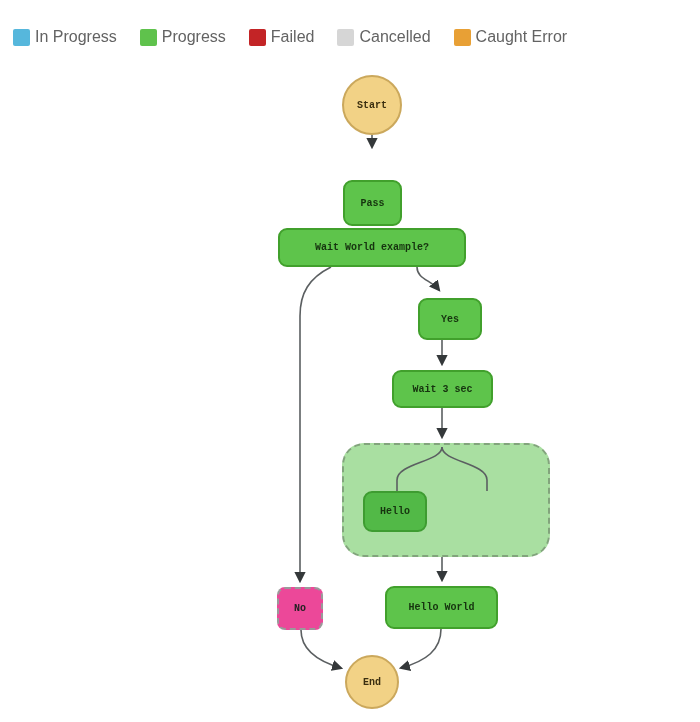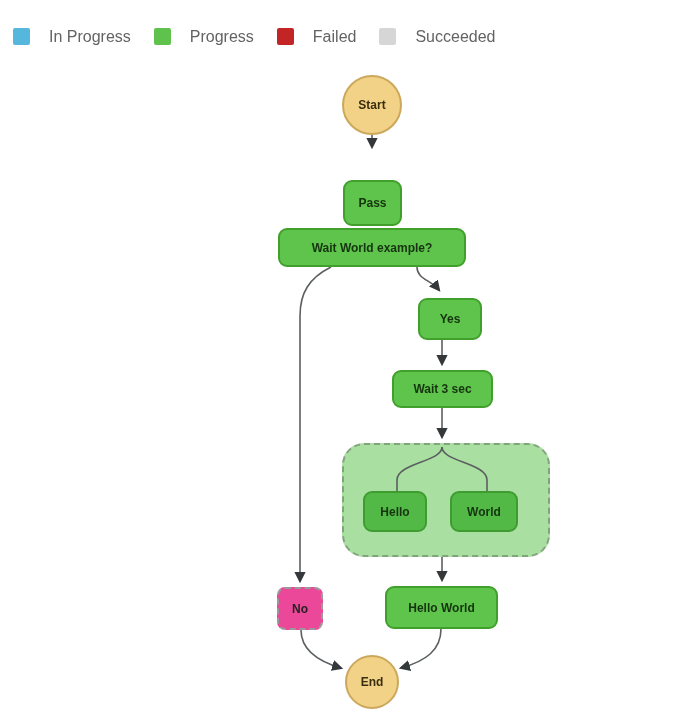--- a/index.html
+++ b/index.html
@@ -4,28 +4,28 @@
 <style>
   html,body{margin:0;padding:0;background:#ffffff;}
   #canvas{
     position:relative;width:700px;height:722px;background:#ffffff;overflow:hidden;
     font-family:"Liberation Sans", sans-serif;
   }
   
   #legend{
     position:absolute;left:13px;top:28px;display:flex;align-items:center;gap:23px;
   }
-  .legend-item{display:flex;align-items:flex-start;gap:19px;}
+  .legend-item{display:flex;align-items:flex-end;gap:5px;}
   .swatch{width:17px;height:17px;border-radius:2px;flex:0 0 auto;}
   .legend-label{font-size:16px;color:#636363;white-space:nowrap;}
   
   .node{
     position:absolute;display:flex;align-items:center;justify-content:center;
-    box-sizing:border-box;font-weight:bold;font-size:12px;z-index:3;
-    color:var(--node_text);white-space:nowrap;
+    box-sizing:border-box;font-weight:bold;font-size:10px;z-index:3;
+    color:var(--node_text);white-space:nowrap;font-family:Liberation Mono, monospace;
   }
   .green{
     background:var(--succeeded_fill);
     border:2px solid var(--succeeded_border);
     border-radius:9px;
   }
   .inner{
     background:var(--inner_fill);
     border:2px solid var(--inner_border);
   }
@@ -71,21 +71,25 @@
     <div class="legend-item">
       <span class="swatch" style="background-color: rgb(95, 194, 76);"></span>
       <span class="legend-label">Progress</span>
     </div>
     <div class="legend-item">
       <span class="swatch" style="background-color: rgb(195, 36, 38);"></span>
       <span class="legend-label">Failed</span>
     </div>
     <div class="legend-item">
       <span class="swatch" style="background-color: rgb(214, 214, 214);"></span>
-      <span class="legend-label">Succeeded</span>
+      <span class="legend-label">Cancelled</span>
+    </div>
+    <div class="legend-item">
+      <span class="swatch" style="background-color: rgb(232, 160, 53);"></span>
+      <span class="legend-label">Caught Error</span>
     </div>
   </div>
 
   <div id="group-parallel"></div>
 
   <svg id="edges" width="700" height="722">
     <defs>
       <marker id="arrow" viewBox="0 0 10 10" refX="8" refY="5" markerWidth="7" markerHeight="7" orient="auto-start-reverse">
         <path d="M0,0 L10,5 L0,10 z" fill="#34383a"></path>
       </marker>
@@ -118,21 +122,20 @@
   <div class="node green" id="node-pass">Pass</div>
 
   <div class="node green" id="node-choice">Wait World example?</div>
 
   <div class="node green" id="branch-yes">Yes</div>
 
   <div class="node green" id="node-wait">Wait 3 sec</div>
 
   <div class="node green inner" id="node-hello">Hello</div>
 
-  <div class="node green inner" id="node-world">World</div>
 
   <div class="node green" id="node-helloworld">Hello World</div>
 
   <div class="node dashed-skip" id="branch-no">No</div>
 
   <div class="node circle" id="node-end">End</div>
 
 </div>
 
 </body></html>

